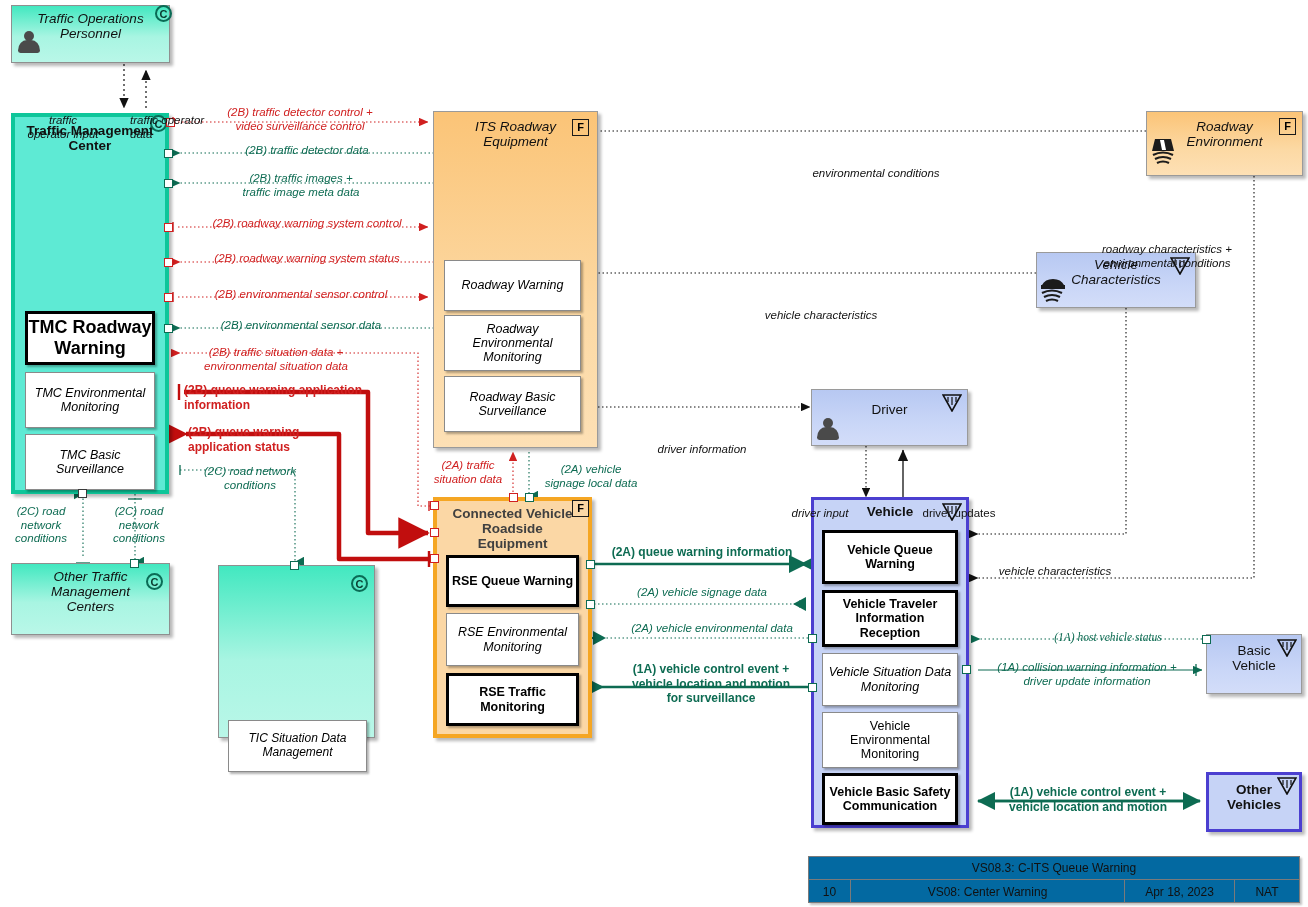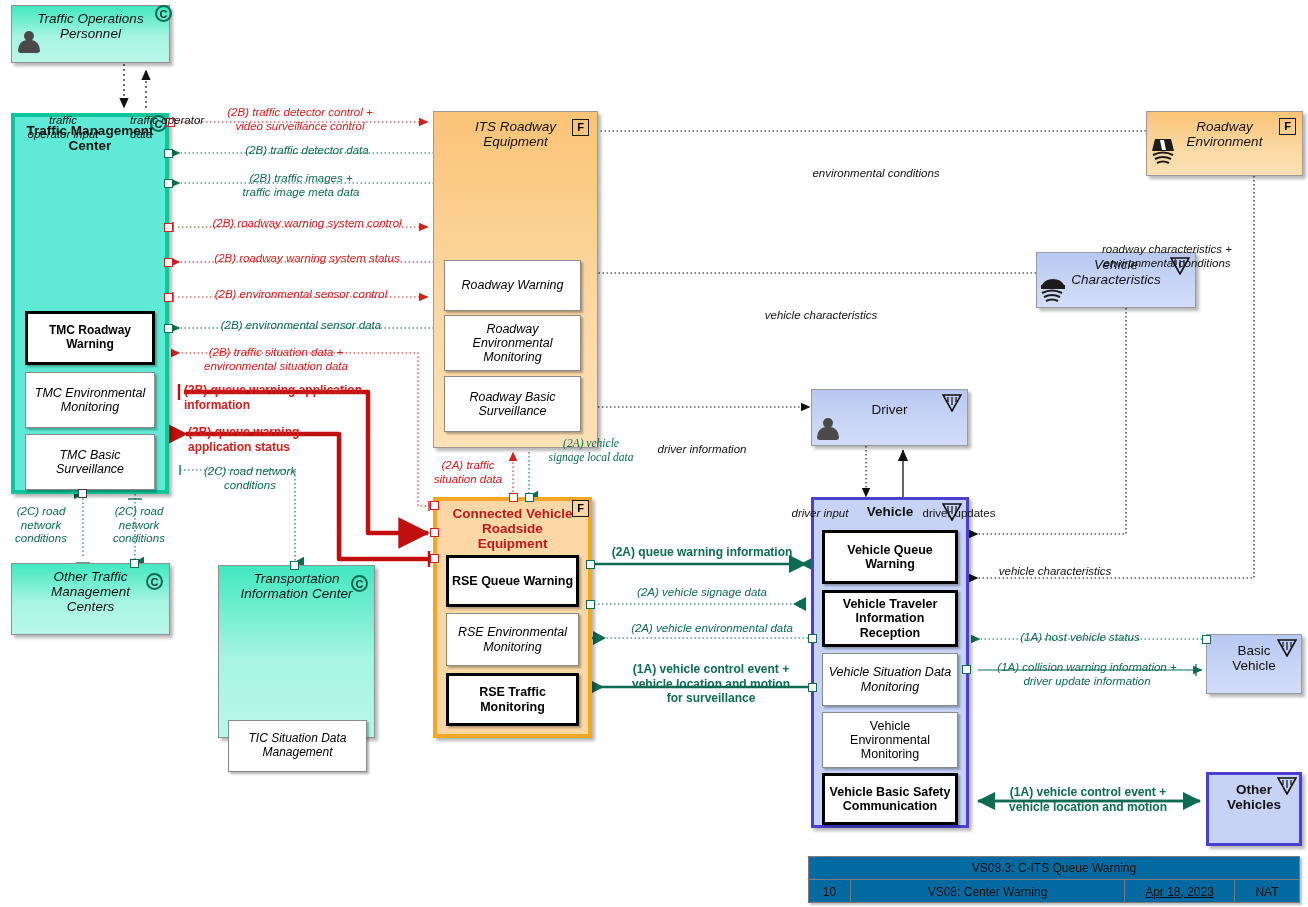--- a/index.html
+++ b/index.html
@@ -70,21 +70,21 @@
       border:1px solid #7a7a7a; background:#0369a1; box-shadow:2px 2px 2px rgba(0,0,0,.25);
       font-size:12px; color:#111; }
   #titleblock .row1 { height:23px; border-bottom:1px solid #7a7a7a; display:flex;
       align-items:center; justify-content:center; }
   #titleblock .row2 { height:23px; display:flex; }
   #titleblock .row2 > div { display:flex; align-items:center; justify-content:center;
       border-right:1px solid #7a7a7a; }
   #titleblock .row2 > div:last-child { border-right:none; }
   .c-num { width:42px; }
   .c-nm  { flex:1; }
-  .c-dt  { width:110px;text-decoration:underline; }
+  .c-dt  { width:110px; }
   .c-ag  { width:64px; }
 </style>
 </head>
 <body>
 
 <div id="canvas">
 
   <svg id="wires" viewBox="0 0 1308 907">
     <defs>
       <marker id="aG" markerWidth="9" markerHeight="8" refX="8.6" refY="4" orient="auto">
@@ -188,56 +188,55 @@
 
   <div class="ent teal" style="left:11px; top:5px; width:159px; height:58px;">
     <div class="hdr it" style="padding-top:5px; font-size:13.5px; color:#111;" style2="">Traffic Operations<br>Personnel</div>
     <span class="badge circ" style="right:-3px; top:-1px;">C</span>
     <span class="person" style="left:6px; top:25px;"></span>
   </div>
 
   <div class="ent teal-thick" style="left:11px; top:113px; width:158px; height:381px;">
     <div class="hdr bd" style="padding-top:6px; font-size:13.5px; color:#111;">Traffic Management<br>Center</div>
     <span class="badge circ" style="right:-2px; top:-2px;">C</span>
-    <div class="obj bold" style="left:10px; top:194px; width:130px; height:54px; font-size:12px;">TMC Roadway<br>Warning</div>
+    <div class="obj bold" style="left:10px; top:194px; width:130px; height:54px; font-size:18px;">TMC Roadway<br>Warning</div>
     <div class="obj thin" style="left:10px; top:255px; width:130px; height:56px; font-size:12.5px;">TMC Environmental<br>Monitoring</div>
     <div class="obj thin" style="left:10px; top:317px; width:130px; height:56px; font-size:12.5px;">TMC Basic<br>Surveillance</div>
   </div>
   <span class="port r" style="left:166px; top:118px;"></span>
   <span class="port g" style="left:164px; top:149px;"></span>
   <span class="port g" style="left:164px; top:179px;"></span>
   <span class="port r" style="left:164px; top:223px;"></span>
   <span class="port r" style="left:164px; top:258px;"></span>
   <span class="port r" style="left:164px; top:293px;"></span>
   <span class="port g" style="left:164px; top:324px;"></span>
   <span class="port k" style="left:78px; top:489px;"></span>
 
   <div class="ent teal" style="left:11px; top:563px; width:159px; height:72px;">
     <div class="hdr it" style="padding-top:5px; font-size:13.5px; color:#111;">Other Traffic<br>Management<br>Centers</div>
     <span class="badge circ" style="right:6px; top:9px;">C</span>
   </div>
   <span class="port g" style="left:130px; top:559px;"></span>
 
   <div class="ent teal" style="left:218px; top:565px; width:157px; height:173px;">
-    <div class="hdr it" style="padding-top:5px; font-size:13.5px; color:#111;">Transportation<br>Information Center</div>
     <span class="badge circ" style="right:6px; top:9px;">C</span>
     <div class="obj thin" style="left:9px; top:110px; width:139px; height:52px; font-size:12px;margin-top:44px;">TIC Situation Data<br>Management</div>
   </div>
   <span class="port g" style="left:290px; top:561px;"></span>
 
   <div class="ent orange" style="left:433px; top:111px; width:165px; height:337px;">
     <div class="hdr it" style="padding-top:7px; font-size:13.5px; color:#111;">ITS Roadway<br>Equipment</div>
     <span class="badge sq" style="right:8px; top:7px;">F</span>
     <div class="obj thin" style="left:10px; top:148px; width:137px; height:51px; font-size:12.5px;">Roadway Warning</div>
     <div class="obj thin" style="left:10px; top:203px; width:137px; height:56px; font-size:12.5px;">Roadway<br>Environmental<br>Monitoring</div>
     <div class="obj thin" style="left:10px; top:264px; width:137px; height:56px; font-size:12.5px;">Roadway Basic<br>Surveillance</div>
   </div>
 
   <div class="ent orange-thick" style="left:433px; top:497px; width:159px; height:241px;">
-    <div class="hdr bd" style="padding-top:5px; font-size:13.5px; color:#b91c1c;">Connected Vehicle<br>Roadside<br>Equipment</div>
+    <div class="hdr bd" style="padding-top:5px; font-size:13.5px; color:#404040;">Connected Vehicle<br>Roadside<br>Equipment</div>
     <span class="badge sq" style="right:-1px; top:-1px;">F</span>
     <div class="obj bold" style="left:9px; top:54px; width:133px; height:52px; font-size:12.5px;">RSE Queue Warning</div>
     <div class="obj thin" style="left:9px; top:112px; width:133px; height:53px; font-size:12.5px;">RSE Environmental<br>Monitoring</div>
     <div class="obj bold" style="left:9px; top:172px; width:133px; height:53px; font-size:12.5px;">RSE Traffic<br>Monitoring</div>
   </div>
   <span class="port r" style="left:430px; top:501px;"></span>
   <span class="port r" style="left:430px; top:528px;"></span>
   <span class="port r" style="left:430px; top:554px;"></span>
   <span class="port r" style="left:509px; top:493px;"></span>
   <span class="port g" style="left:525px; top:493px;"></span>
@@ -306,21 +305,21 @@
     <div class="hdr" style="padding-top:8px; font-size:13.5px; color:#111;">Basic<br>Vehicle</div>
     <span class="badge tri" style="right:4px; top:4px; width:20px;height:18px;">
       <svg width="20" height="18">
           <path d="M1,1 L19,1 L10,17 z" fill="none" stroke="#111" stroke-width="1.6"></path>
         <path d="M6,3 L6,8 M10,3 L10,11 M14,3 L14,8" stroke="#111" stroke-width="1.2"></path>
         </svg>
     </span>
   </div>
   <span class="port g" style="left:1202px; top:635px;"></span>
 
-  <div class="ent blue-thick" style="left:1206px; top:772px; width:96px; height:74px;">
+  <div class="ent blue-thick" style="left:1206px; top:772px; width:96px; height:60px;">
     <div class="hdr bd" style="padding-top:7px; font-size:13.5px; color:#111;">Other<br>Vehicles</div>
     <span class="badge tri" style="right:2px; top:2px; width:20px;height:18px;">
       <svg width="20" height="18">
           <path d="M1,1 L19,1 L10,17 z" fill="none" stroke="#111" stroke-width="1.6"></path>
         <path d="M6,3 L6,8 M10,3 L10,11 M14,3 L14,8" stroke="#111" stroke-width="1.2"></path>
         </svg>
     </span>
   </div>
 
   <div class="lbl c it blk" style="left:8px; top:70px; width:110px;">traffic<br>operator input</div>
@@ -336,37 +335,37 @@
   <div class="lbl c it red" style="left:180px; top:346px; width:192px;">(2B) traffic situation data +<br>environmental situation data</div>
 
   <div class="lbl bd red" style="left:184px; top:383px; width:210px; font-size:12px; line-height:1.25;">(2B) queue warning application<br>information</div>
   <div class="lbl bd red" style="left:188px; top:425px; width:170px; font-size:12px; line-height:1.25;">(2B) queue warning<br>application status</div>
 
   <div class="lbl c it green" style="left:180px; top:465px; width:140px;">(2C) road network<br>conditions</div>
   <div class="lbl c it green" style="left:2px; top:505px; width:78px;">(2C) road<br>network<br>conditions</div>
   <div class="lbl c it green" style="left:100px; top:505px; width:78px;">(2C) road<br>network<br>conditions</div>
 
   <div class="lbl c it red" style="left:423px; top:459px; width:90px;">(2A) traffic<br>situation data</div>
-  <div class="lbl c it green" style="left:525px; top:437px; width:132px;font-family:Liberation Serif, serif;">(2A) vehicle<br>signage local data</div>
+  <div class="lbl c it green" style="left:525px; top:463px; width:132px;">(2A) vehicle<br>signage local data</div>
 
   <div class="lbl c it blk" style="left:768px; top:123px; width:216px;">environmental conditions</div>
   <div class="lbl c it blk" style="left:1084px; top:199px; width:166px;">roadway characteristics +<br>environmental conditions</div>
   <div class="lbl c it blk" style="left:726px; top:265px; width:190px;">vehicle characteristics</div>
   <div class="lbl c it blk" style="left:982px; top:521px; width:146px;">vehicle characteristics</div>
 
   <div class="lbl c it blk" style="left:612px; top:399px; width:180px;">driver information</div>
   <div class="lbl c it blk" style="left:774px; top:463px; width:92px;">driver input</div>
   <div class="lbl c blk" style="left:908px; top:463px; width:102px;">driver updates</div>
 
   <div class="lbl c bd green" style="left:600px; top:545px; width:204px; font-size:12px;">(2A) queue warning information</div>
   <div class="lbl c it green" style="left:618px; top:586px; width:168px;">(2A) vehicle signage data</div>
   <div class="lbl c it green" style="left:612px; top:622px; width:200px;">(2A) vehicle environmental data</div>
   <div class="lbl c bd green" style="left:612px; top:662px; width:198px; font-size:12px; line-height:1.22;">(1A) vehicle control event +<br>vehicle location and motion<br>for surveillance</div>
 
-  <div class="lbl c it green" style="left:980px; top:631px; width:200px;">(1A) host vehicle status</div>
+  <div class="lbl c it green" style="left:1008px; top:631px; width:200px;font-family:Liberation Serif, serif;">(1A) host vehicle status</div>
   <div class="lbl c it green" style="left:976px; top:660px; width:222px; line-height:1.22;">(1A) collision warning information +<br>driver update information</div>
   <div class="lbl c bd green" style="left:988px; top:785px; width:200px; font-size:12px; line-height:1.22;">(1A) vehicle control event +<br>vehicle location and motion</div>
 
   <div id="titleblock">
     <div class="row1">VS08.3: C-ITS Queue Warning</div>
     <div class="row2">
       <div class="c-num">10</div>
       <div class="c-nm">VS08: Center Warning</div>
       <div class="c-dt">Apr 18, 2023</div>
       <div class="c-ag">NAT</div>

